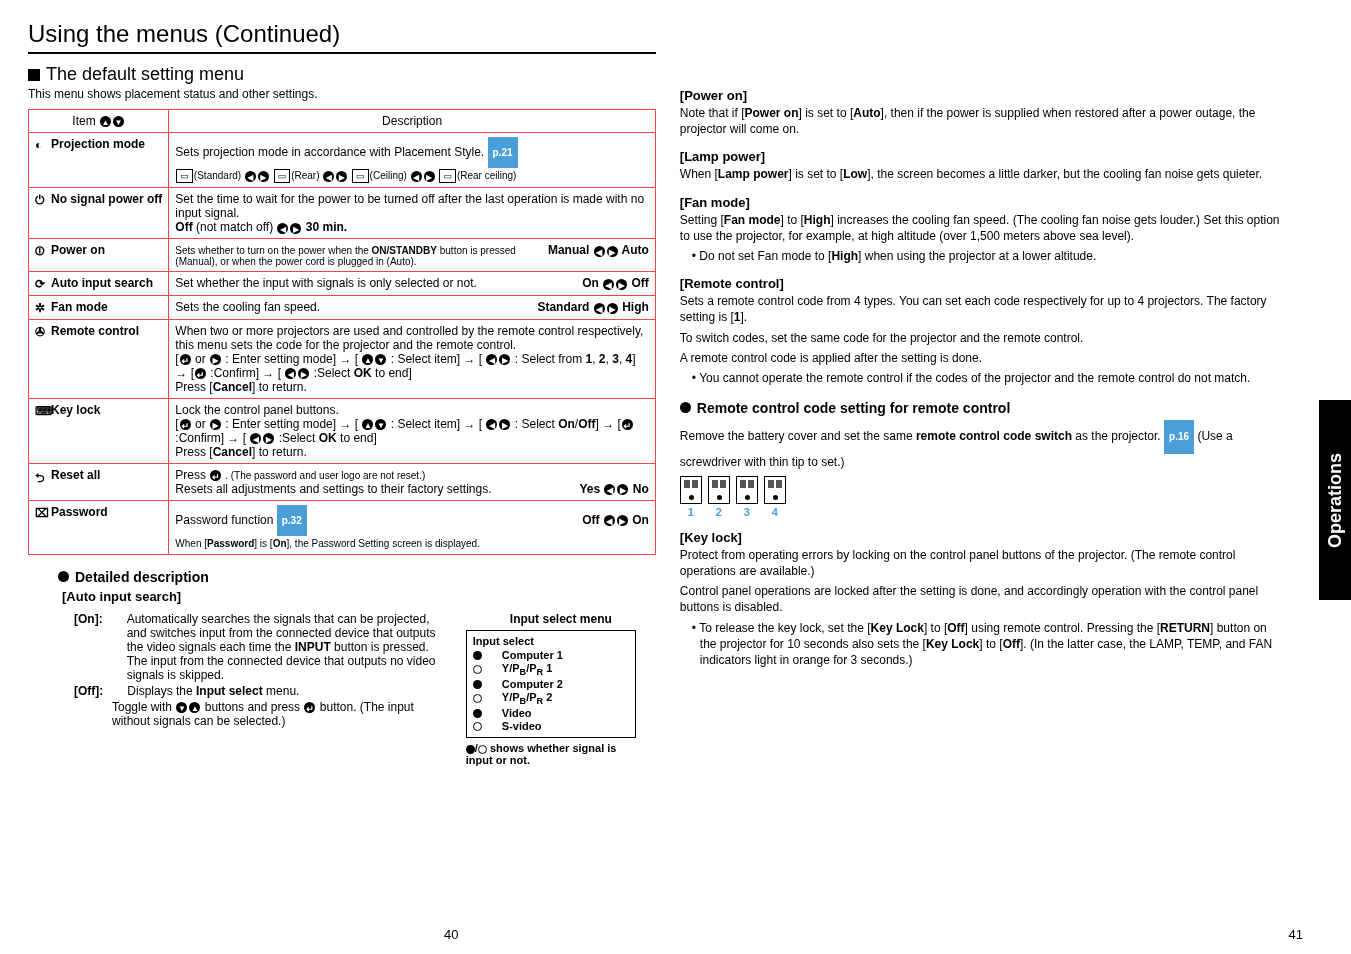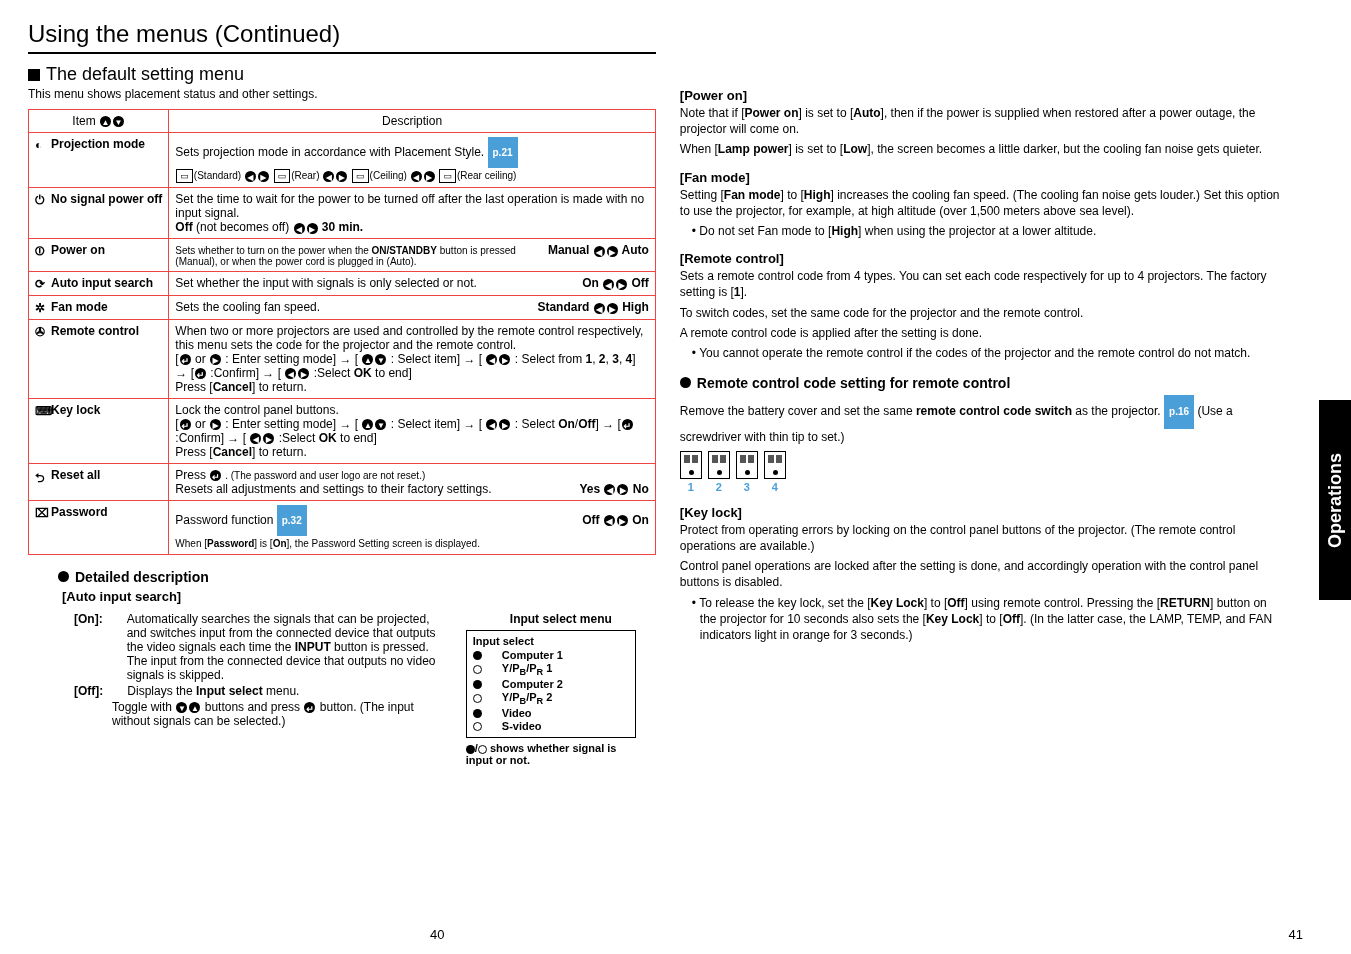--- a/index.html
+++ b/index.html
@@ -36,21 +36,21 @@
 .desc-list{padding-left:46px;font-size:12px}
 .desc-list .row{display:flex;gap:24px;margin-bottom:2px}
 .desc-list .lab{white-space:nowrap}
 .right-h{font-weight:bold;font-size:13px;margin-top:12px;margin-bottom:2px}
 .right-p{font-size:12px;line-height:1.35;margin-bottom:4px}
 .right-ul{padding-left:12px;font-size:12px;line-height:1.35}
 .right-ul li{list-style:none;text-indent:-8px;padding-left:8px}
 .right-ul li::before{content:"• "}
 .tab-side{position:absolute;right:0;top:400px;width:32px;height:200px;background:#000;color:#fff;writing-mode:vertical-rl;text-align:center;font-size:18px;font-weight:bold;display:flex;align-items:center;justify-content:center;transform:rotate(180deg)}
 .pagenum{position:absolute;bottom:12px;font-size:13px}
-.pn-left{left:430px}
+.pn-left{left:444px}
 .pn-right{right:48px}
 .input-menu-title{font-weight:bold;font-size:12px;text-align:center;margin-bottom:4px}
 .input-box{border:1px solid #000;padding:4px 6px;font-size:11px;width:170px}
 .input-box .hdr{font-weight:bold;margin-bottom:2px}
 .input-box .it{display:flex;align-items:center;gap:20px;margin:1px 0}
 .circ-f{width:9px;height:9px;border-radius:50%;background:#000;flex-shrink:0}
 .circ-e{width:9px;height:9px;border-radius:50%;border:1.5px solid #000;flex-shrink:0}
 .input-note{font-size:11px;font-weight:bold;margin-top:4px;width:180px}
 .two-col-bottom{display:flex;gap:20px;margin-top:8px}
 .two-col-bottom .l{flex:1}
@@ -97,21 +97,21 @@
           <span class="proj-box">▭</span><span>(Ceiling)</span>
           <span class="icon icon-small icon-arrow-l"></span><span class="icon icon-small icon-arrow-r"></span>
           <span class="proj-box">▭</span><span>(Rear ceiling)</span>
           </span>
         </td>
       </tr>
       <tr>
         <td class="item"><span class="menu-icon">⏻</span><span>No signal power off</span></td>
         <td>
           <span>Set the time to wait for the power to be turned off after the last operation is made with no input signal.</span><br>
-          <span class="bold">Off</span><span> (not becomes off) </span>
+          <span class="bold">Off</span><span> (not match off) </span>
           <span class="icon icon-small icon-arrow-l"></span><span class="icon icon-small icon-arrow-r"></span>
           <span class="bold">30 min.</span>
         </td>
       </tr>
       <tr>
         <td class="item"><span class="menu-icon">⏼</span><span>Power on</span></td>
         <td>
           <div class="desc-row">
             <span class="small-tx"><span>Sets whether to turn on the power when the </span><span class="bold">ON/STANDBY</span><span> button is pressed (Manual), or when the power cord is plugged in (Auto).</span></span>
             <span class="toggle-right"><span>Manual</span> <span class="icon icon-small icon-arrow-l"></span><span class="icon icon-small icon-arrow-r"></span> <span>Auto</span></span>
@@ -228,20 +228,21 @@
         </div>
         <div class="input-note"><span class="circ-f" style="display:inline-block;vertical-align:middle"></span>/<span class="circ-e" style="display:inline-block;vertical-align:middle"></span> shows whether signal is input or not.</div>
       </div>
     </div>
   </div>
 
   <div class="col col-right">
     <div class="right-h">[Power on]</div>
     <div class="right-p"><span>Note that if [</span><span class="bold">Power on</span><span>] is set to [</span><span class="bold">Auto</span><span>], then if the power is supplied when restored after a power outage, the projector will come on.</span></div>
 
+    <div class="right-h">[Lamp power]</div>
     <div class="right-p"><span>When [</span><span class="bold">Lamp power</span><span>] is set to [</span><span class="bold">Low</span><span>], the screen becomes a little darker, but the cooling fan noise gets quieter.</span></div>
 
     <div class="right-h">[Fan mode]</div>
     <div class="right-p"><span>Setting [</span><span class="bold">Fan mode</span><span>] to [</span><span class="bold">High</span><span>] increases the cooling fan speed. (The cooling fan noise gets louder.) Set this option to use the projector, for example, at high altitude (over 1,500 meters above sea level).</span></div>
     <ul class="right-ul">
       <li><span>Do not set Fan mode to [</span><span class="bold">High</span><span>] when using the projector at a lower altitude.</span></li>
     </ul>
 
     <div class="right-h">[Remote control]</div>
     <div class="right-p">Sets a remote control code from 4 types. You can set each code respectively for up to 4 projectors. The factory setting is [<span class="bold">1</span>].</div>

